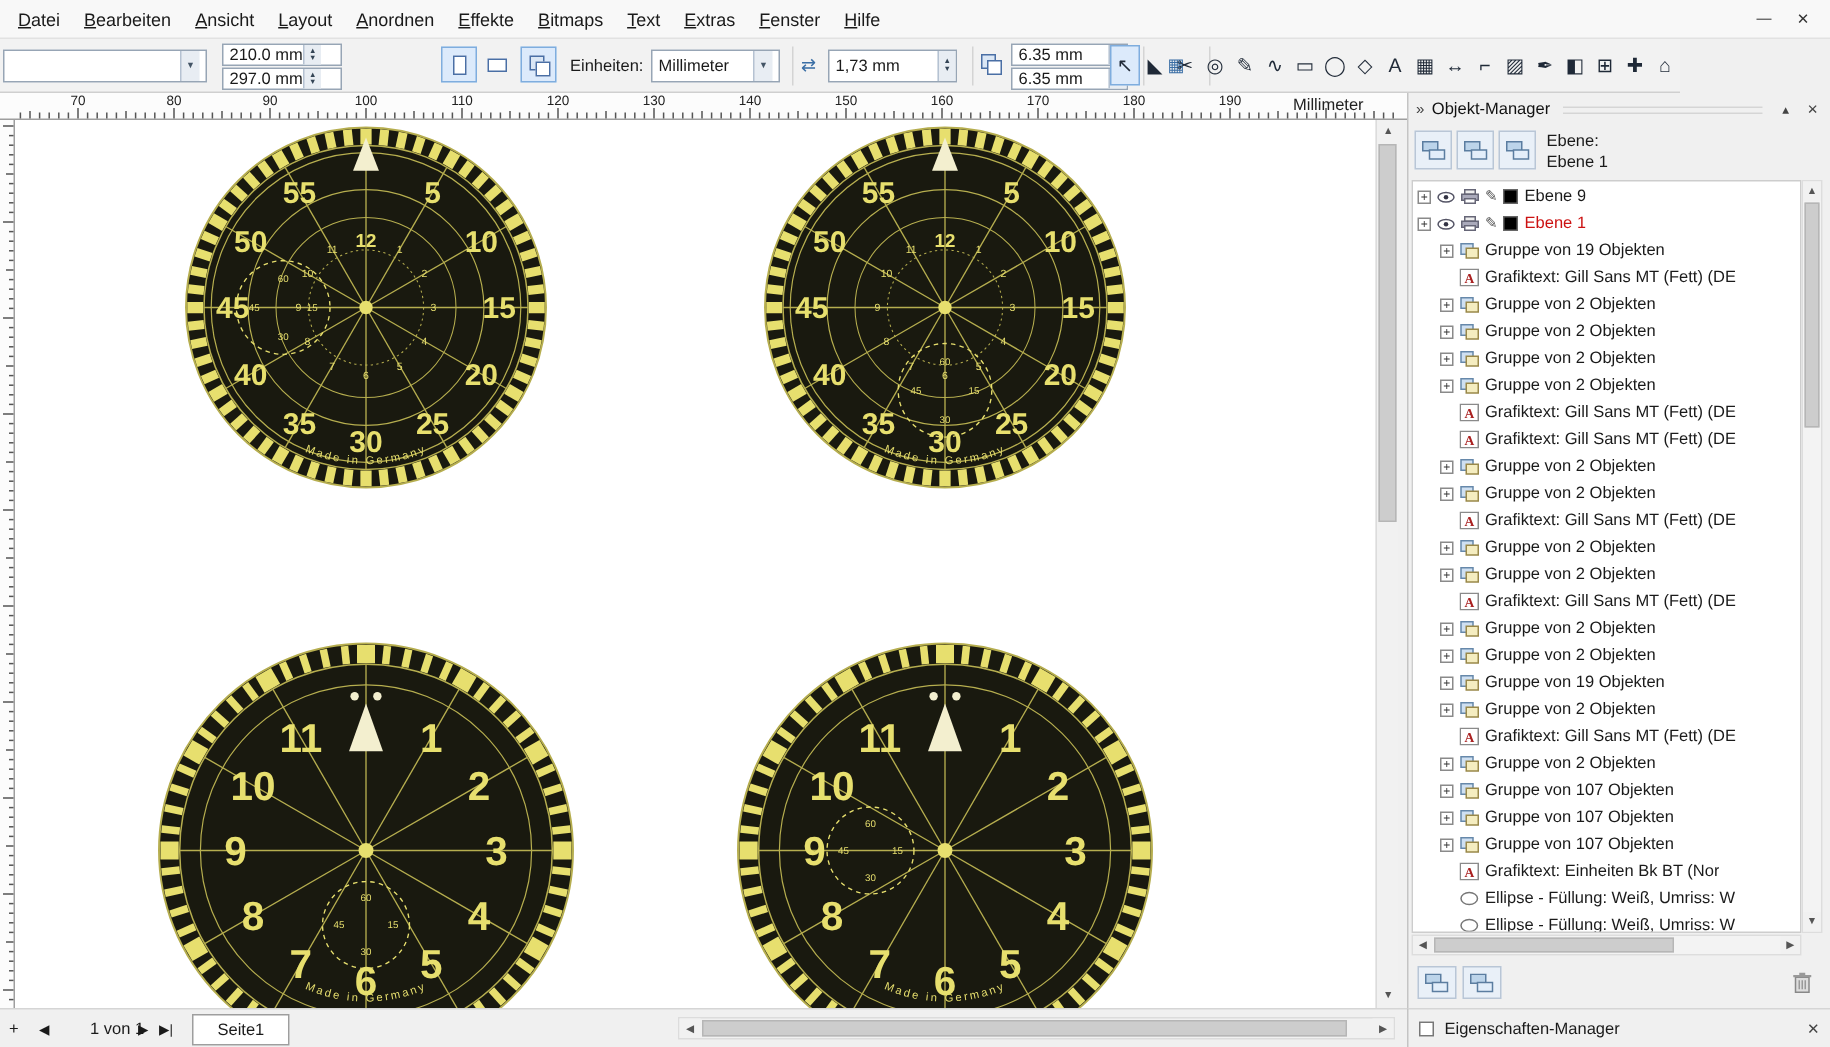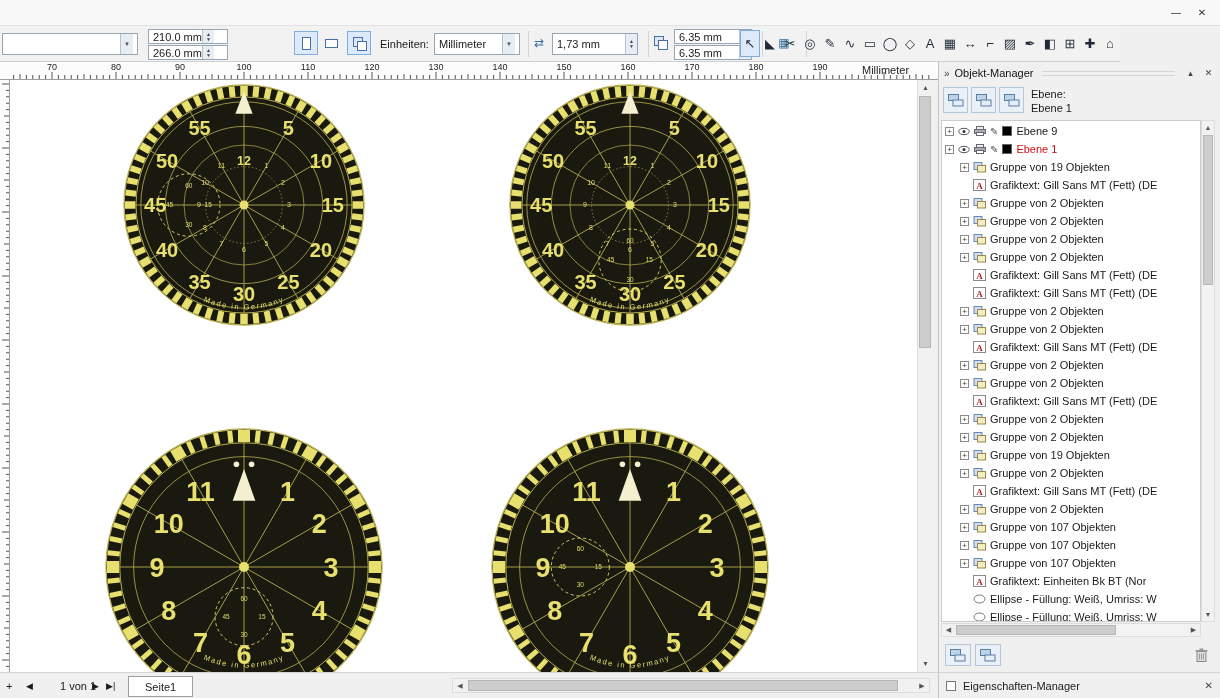--- a/index.html
+++ b/index.html
@@ -86,40 +86,53 @@
   .bd-icon{width:10px;height:10px;border:1px solid #777;background:#fff}
   .bd-title{font-size:11px}
   .bd-close{margin-left:auto;font-size:10px;color:#444}
 </style>
 </head>
 <body>
 
 <div id="app">
 
   <div class="menubar">
+    <div id="menu-items" style="display:flex">
+        <span class="menu-item">Datei</span>
+        <span class="menu-item">Bearbeiten</span>
+        <span class="menu-item">Ansicht</span>
+        <span class="menu-item">Layout</span>
+        <span class="menu-item">Anordnen</span>
+        <span class="menu-item">Effekte</span>
+        <span class="menu-item">Bitmaps</span>
+        <span class="menu-item">Text</span>
+        <span class="menu-item">Extras</span>
+        <span class="menu-item">Fenster</span>
+        <span class="menu-item">Hilfe</span>
+      </div>
     <div class="win-ctl">
       <span class="win-btn">—</span>
       <span class="win-btn">✕</span>
     </div>
   </div>
 
   <div class="toolbar">
     <div class="tb tb-input" style="left:2px;top:7px;width:136px;height:22px">
       <span></span>
       <span class="combo-arrow">▼</span>
     </div>
     <div class="tb tb-input" style="left:148px;top:3px;width:80px;height:15px;padding-right:0">
       <span>210.0 mm</span>
       <span class="spin">
           <span>▲</span>
           <span>▼</span>
         </span>
     </div>
     <div class="tb tb-input" style="left:148px;top:19px;width:80px;height:15px;padding-right:0">
-      <span>266.0 mm</span>
+      <span>297.0 mm</span>
       <span class="spin">
           <span>▲</span>
           <span>▼</span>
         </span>
     </div>
     <div class="tb tb-btn sel" style="left:294px;top:5px">
         <span class="icon-portrait"></span>
       </div>
     <div class="tb tb-btn" style="left:319px;top:5px">
         <span class="icon-landscape"></span>

